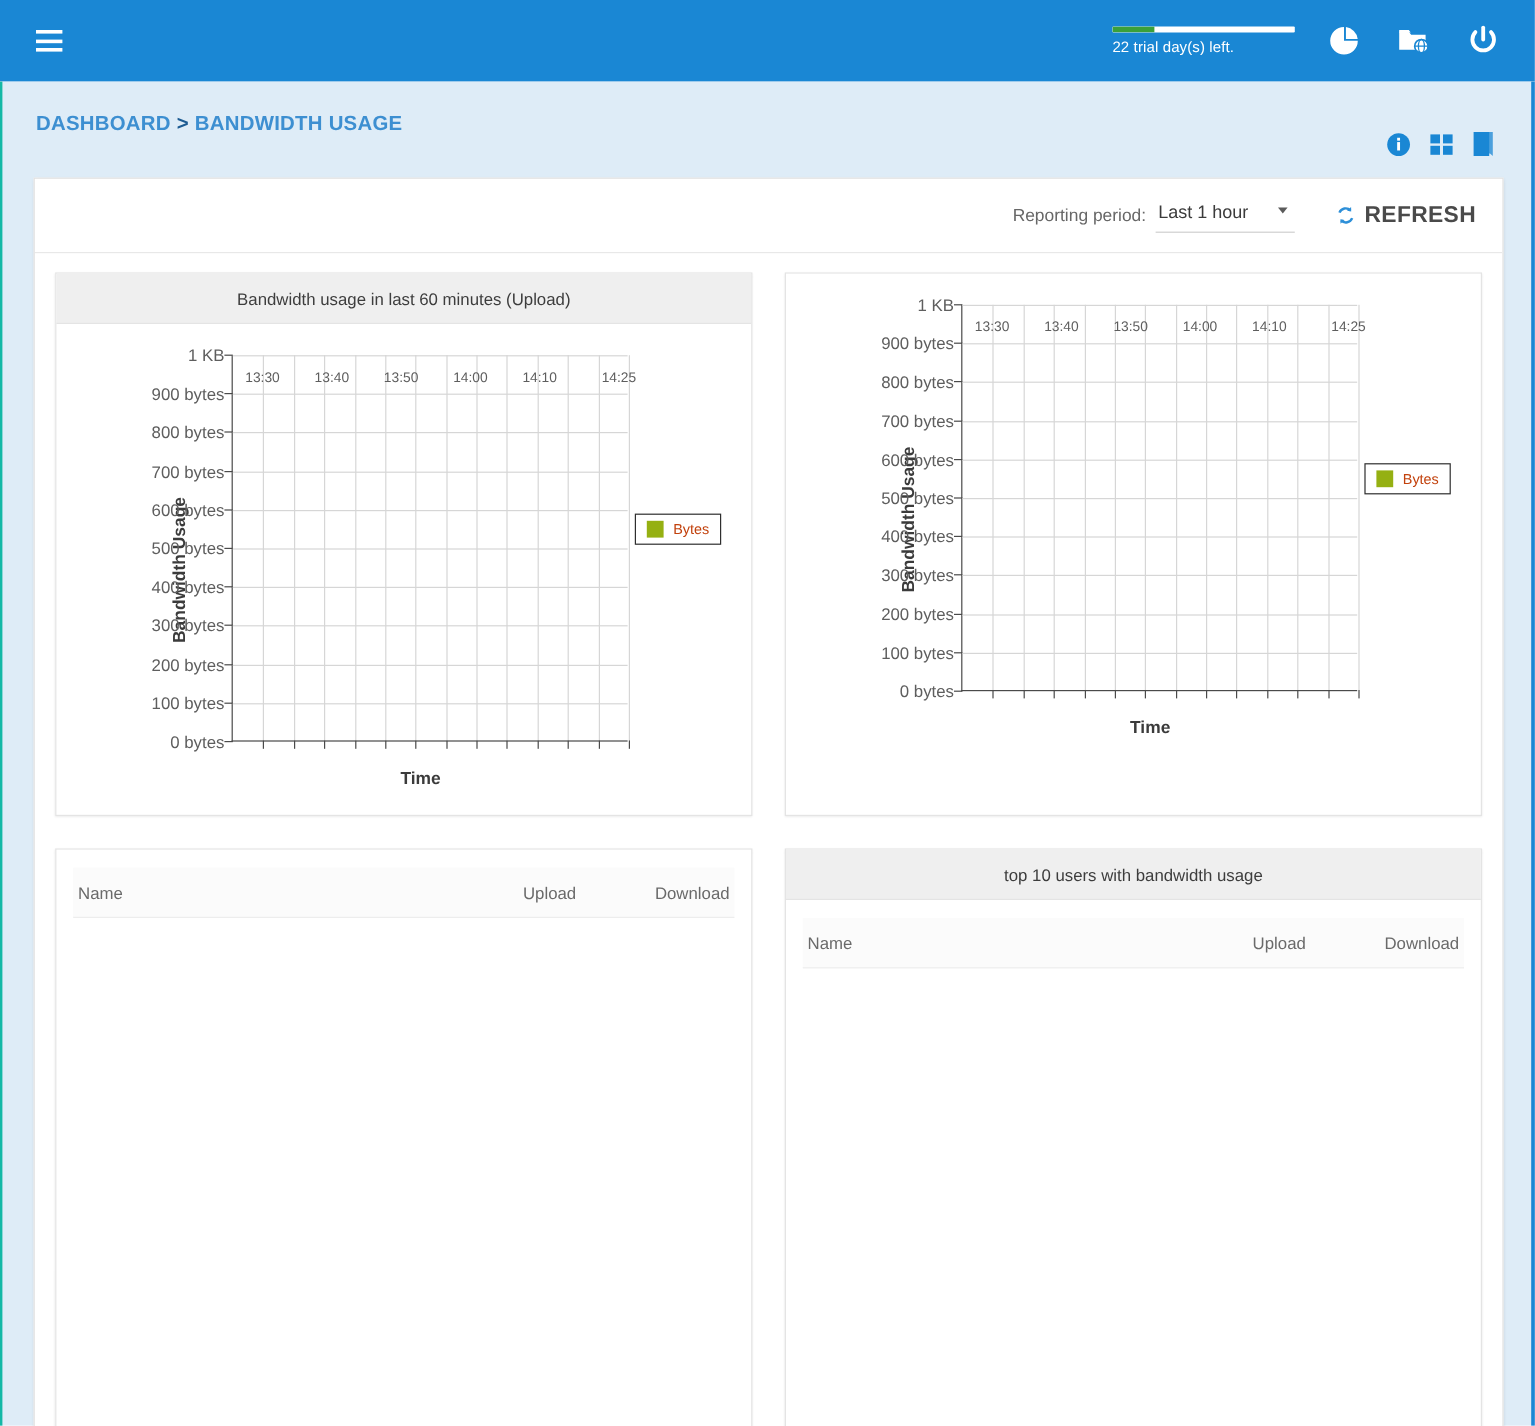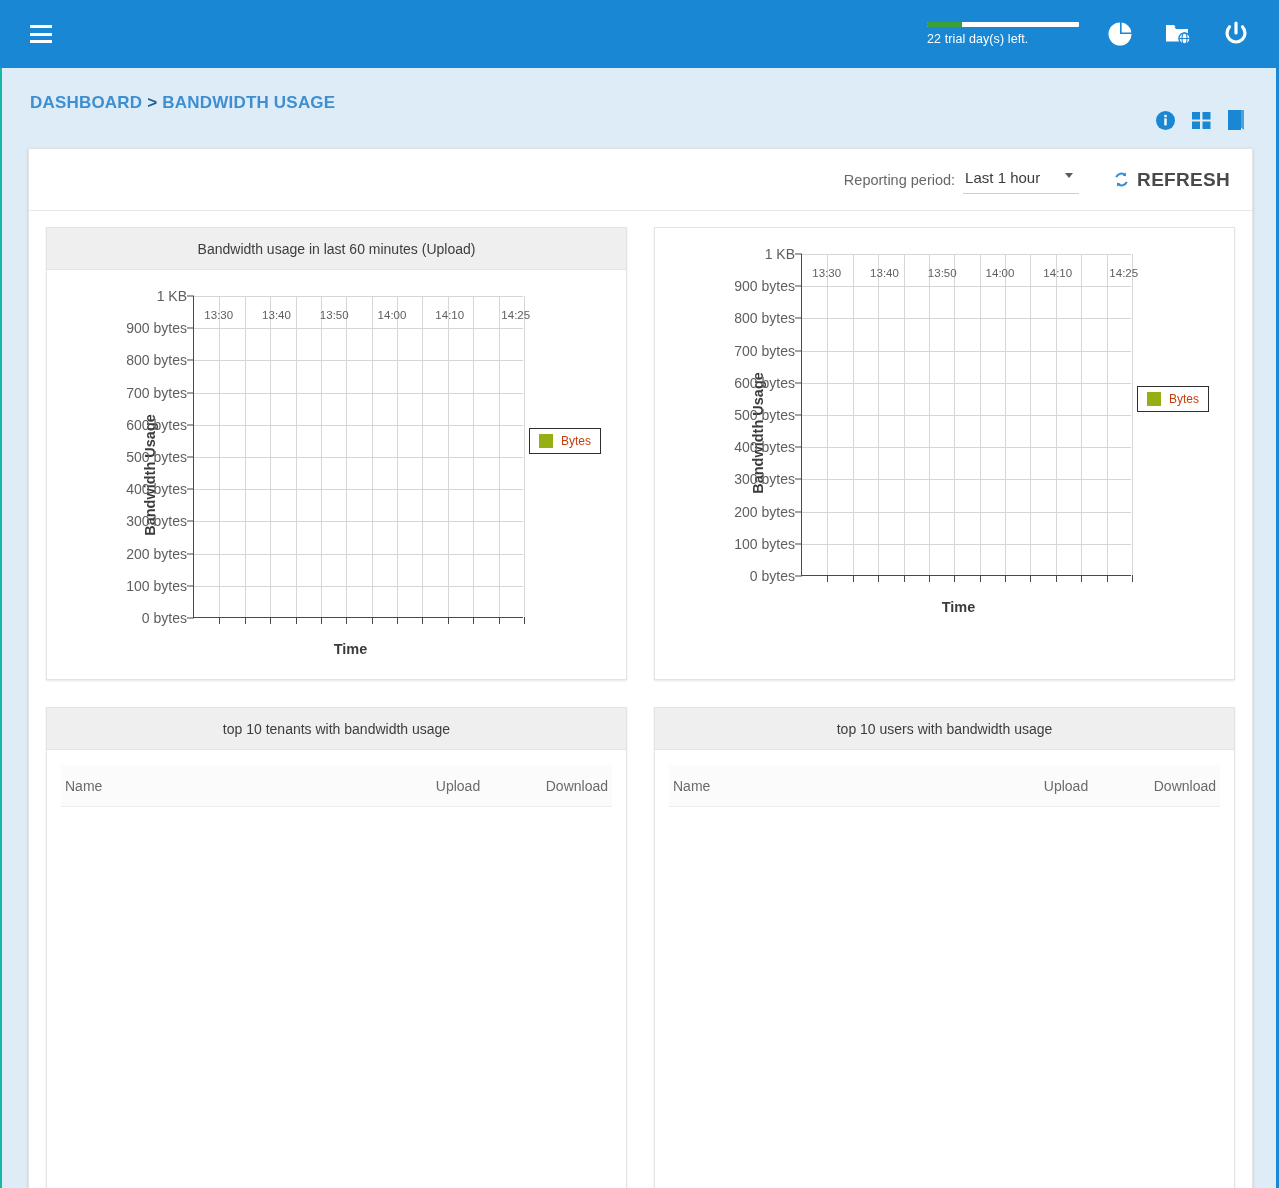--- a/index.html
+++ b/index.html
@@ -429,23 +429,20 @@
             <div class="legend">
               <span class="legend-swatch" style="background: rgb(149, 176, 18);"></span>
               <span class="legend-label">Bytes</span>
             </div>
             <div class="xlabel"><span class="xlabel-inner">Time</span></div>
           </div>
         </div>
       </div>
 
       <div class="panel">
-        <div class="panel-head">
-          <span class="panel-title">top 10 tenants with bandwidth usage</span>
-        </div>
         <div class="panel-table">
           <div class="tbl">
             <div class="tbl-head">
               <span class="th th-name">Name</span>
               <span class="th th-upload">Upload</span>
               <span class="th th-download">Download</span>
             </div>
             <div class="tbl-body"></div>
           </div>
         </div>

